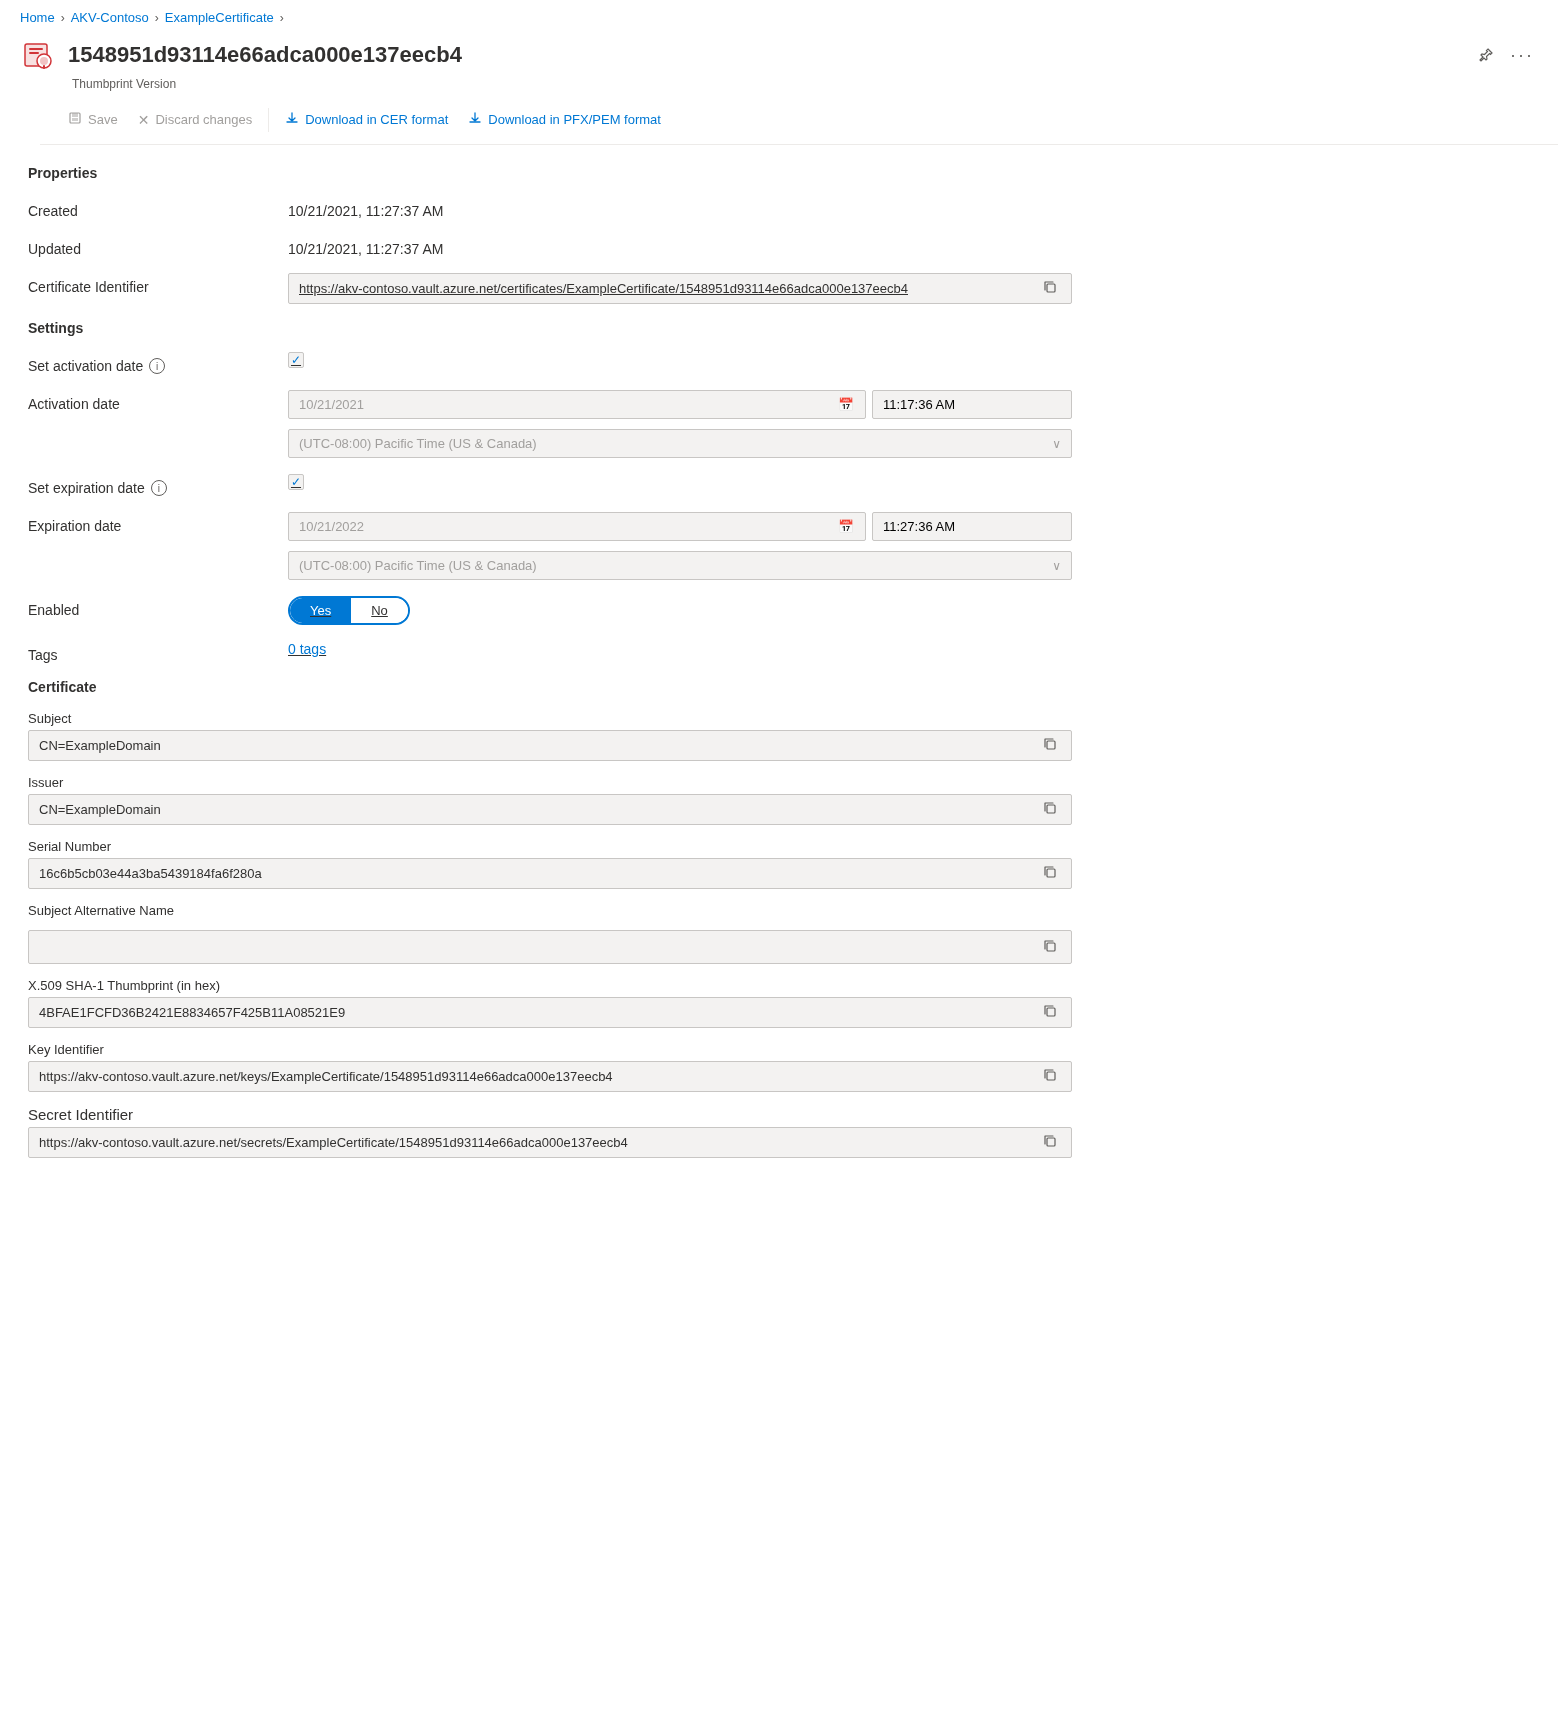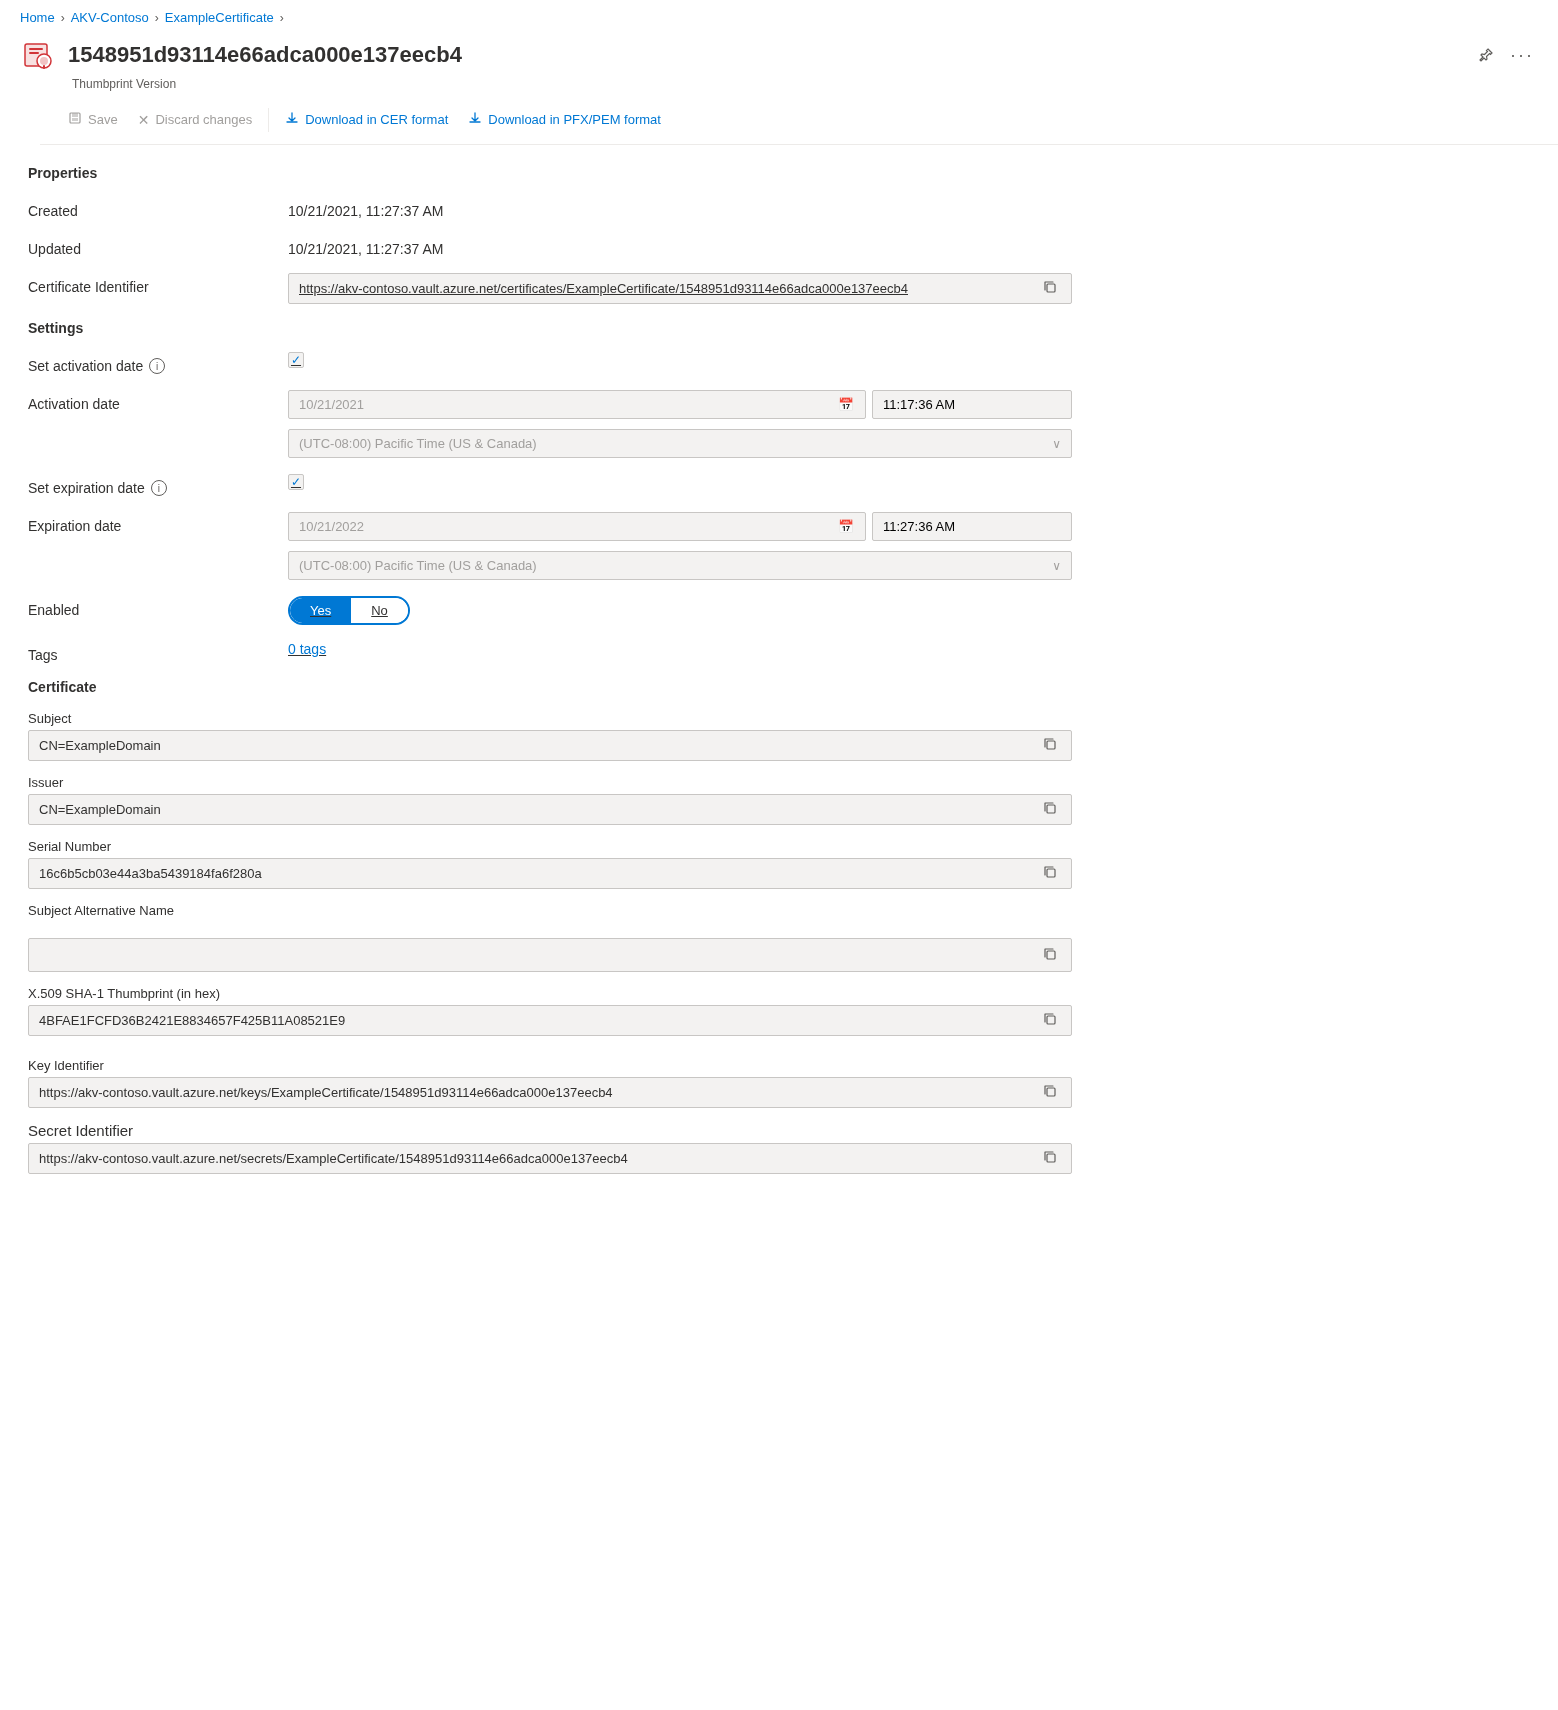--- a/index.html
+++ b/index.html
@@ -520,33 +520,33 @@
       <button class="copy-btn">
         <svg width="14" height="14" viewBox="0 0 14 14" fill="none">
           <rect x="4" y="4" width="8" height="8" rx="1" stroke="#605e5c" stroke-width="1.2"></rect>
           <path d="M2 10V2h8" stroke="#605e5c" stroke-width="1.2" stroke-linecap="round" stroke-linejoin="round"></path>
         </svg>
       </button>
     </div>
   </div>
 
   <div style="margin-bottom:14px;">
-    <div style="font-size:13px;color:#323130;margin-bottom:20px;">Subject Alternative Name</div>
+    <div style="font-size:13px;color:#323130;margin-bottom:12px;">Subject Alternative Name</div>
     <div class="readonly-input" style="min-height:34px;">
       <span class="input-text"></span>
       <button class="copy-btn">
         <svg width="14" height="14" viewBox="0 0 14 14" fill="none">
           <rect x="4" y="4" width="8" height="8" rx="1" stroke="#605e5c" stroke-width="1.2"></rect>
           <path d="M2 10V2h8" stroke="#605e5c" stroke-width="1.2" stroke-linecap="round" stroke-linejoin="round"></path>
         </svg>
       </button>
     </div>
   </div>
 
-  <div style="margin-bottom:22px;">
+  <div style="margin-bottom:14px;">
     <div style="font-size:13px;color:#323130;margin-bottom:4px;">X.509 SHA-1 Thumbprint (in hex)</div>
     <div class="readonly-input">
       <span class="input-text">4BFAE1FCFD36B2421E8834657F425B11A08521E9</span>
       <button class="copy-btn">
         <svg width="14" height="14" viewBox="0 0 14 14" fill="none">
           <rect x="4" y="4" width="8" height="8" rx="1" stroke="#605e5c" stroke-width="1.2"></rect>
           <path d="M2 10V2h8" stroke="#605e5c" stroke-width="1.2" stroke-linecap="round" stroke-linejoin="round"></path>
         </svg>
       </button>
     </div>

